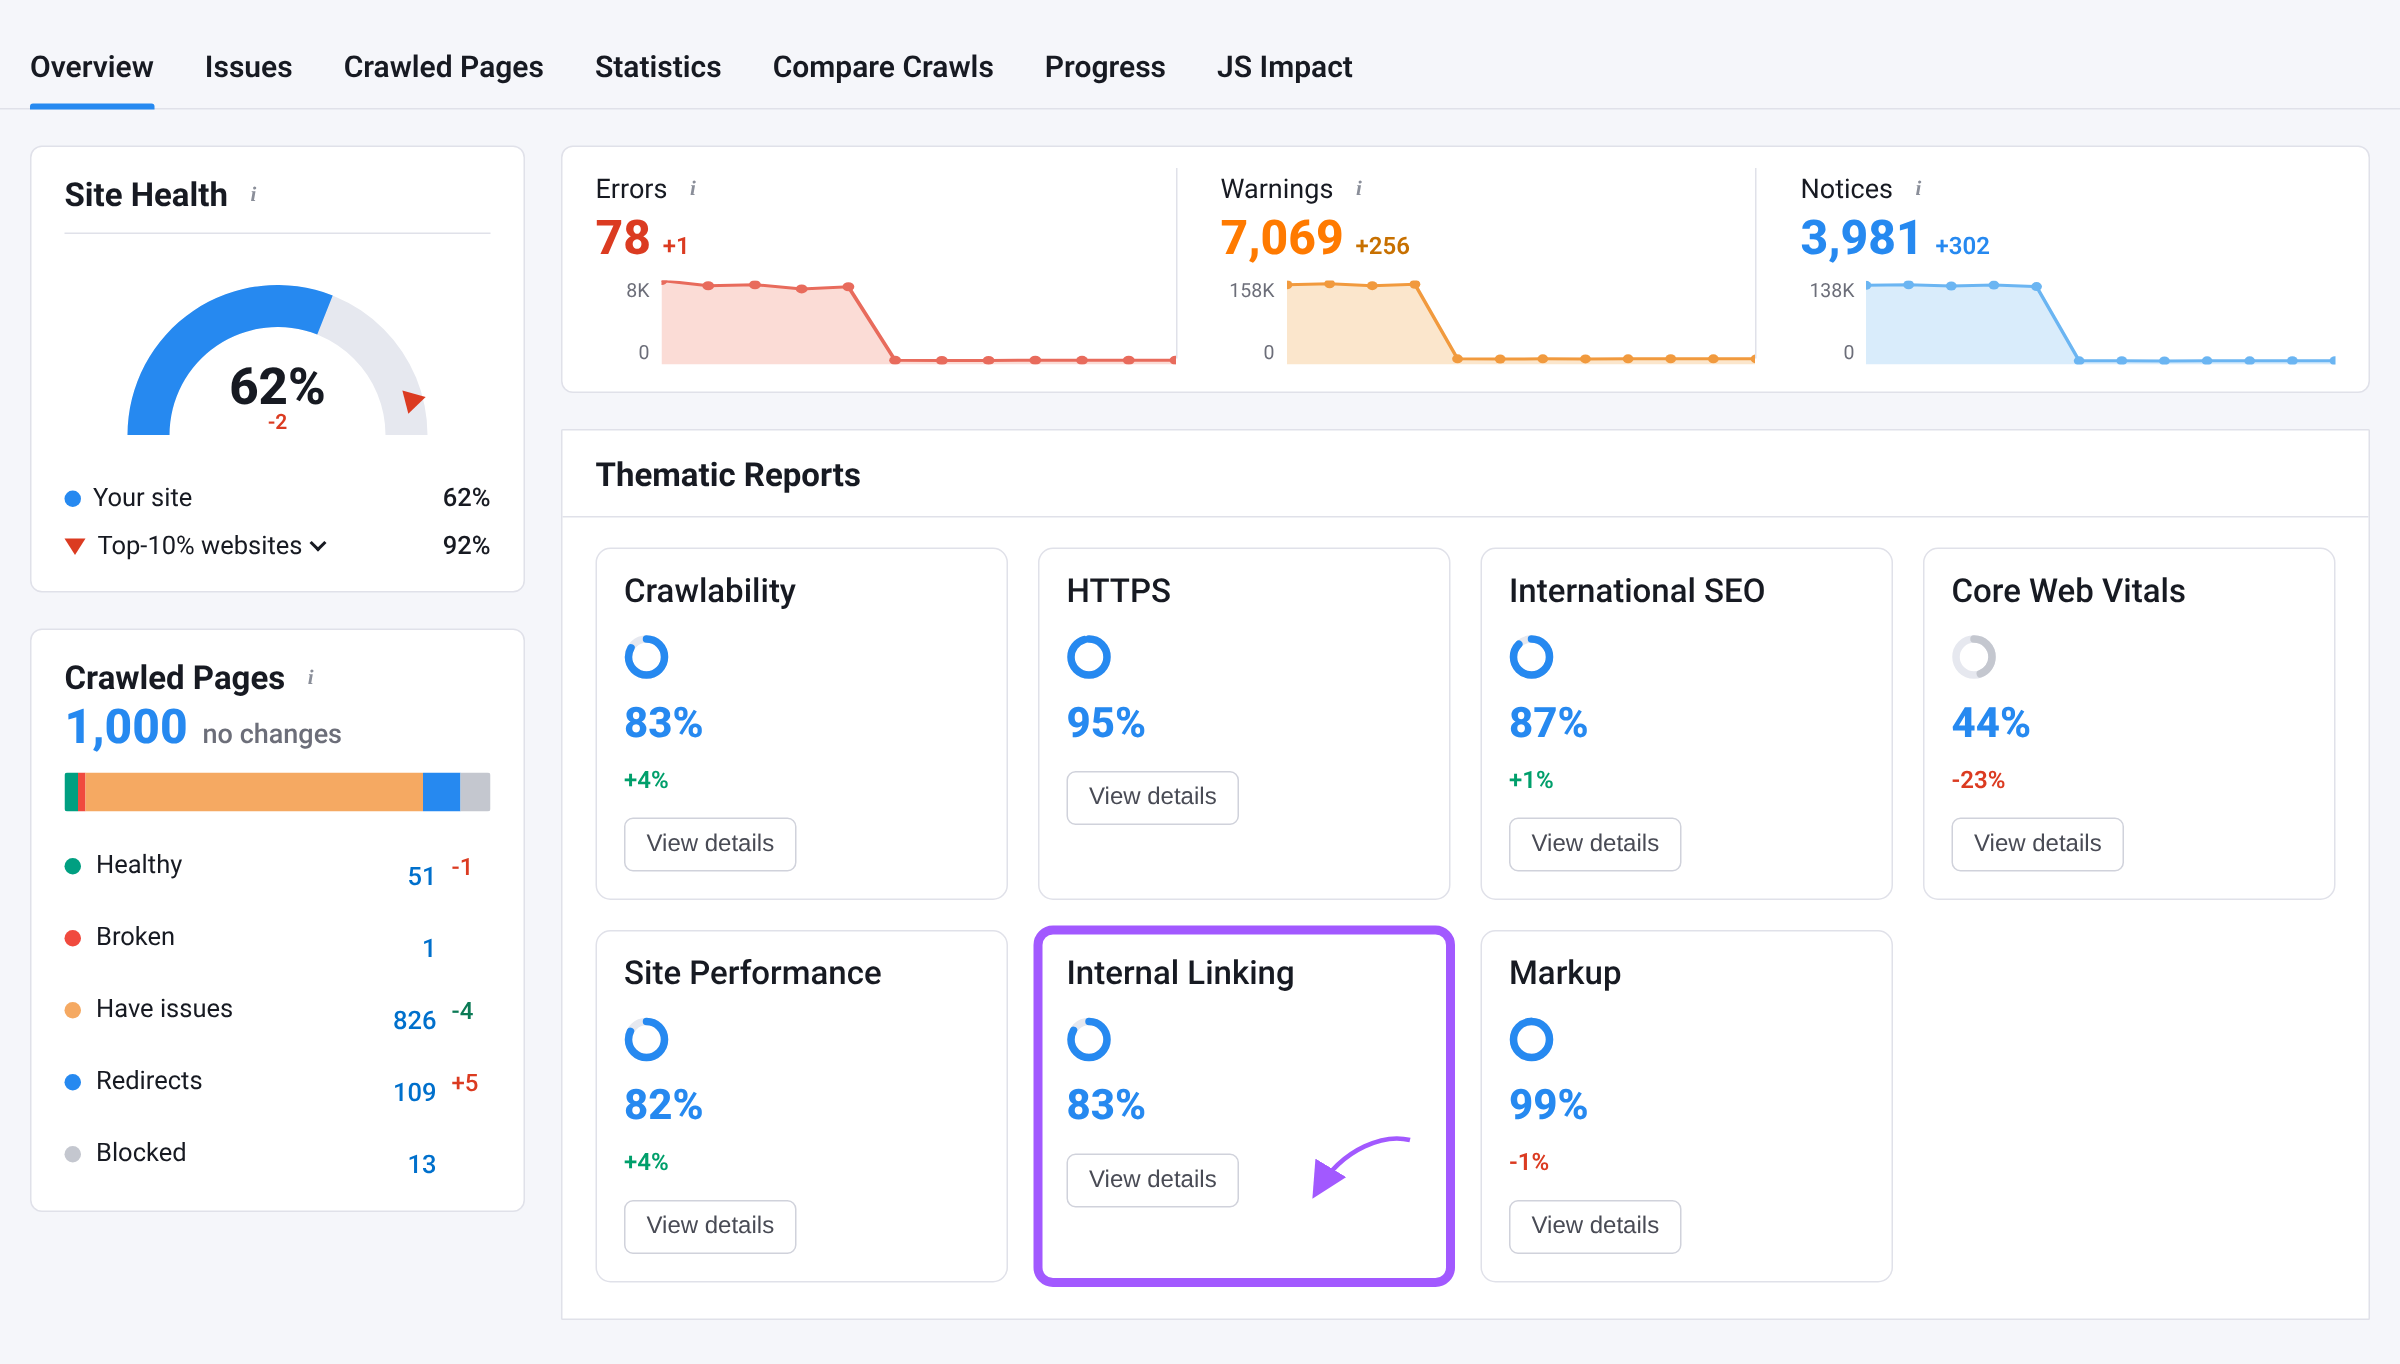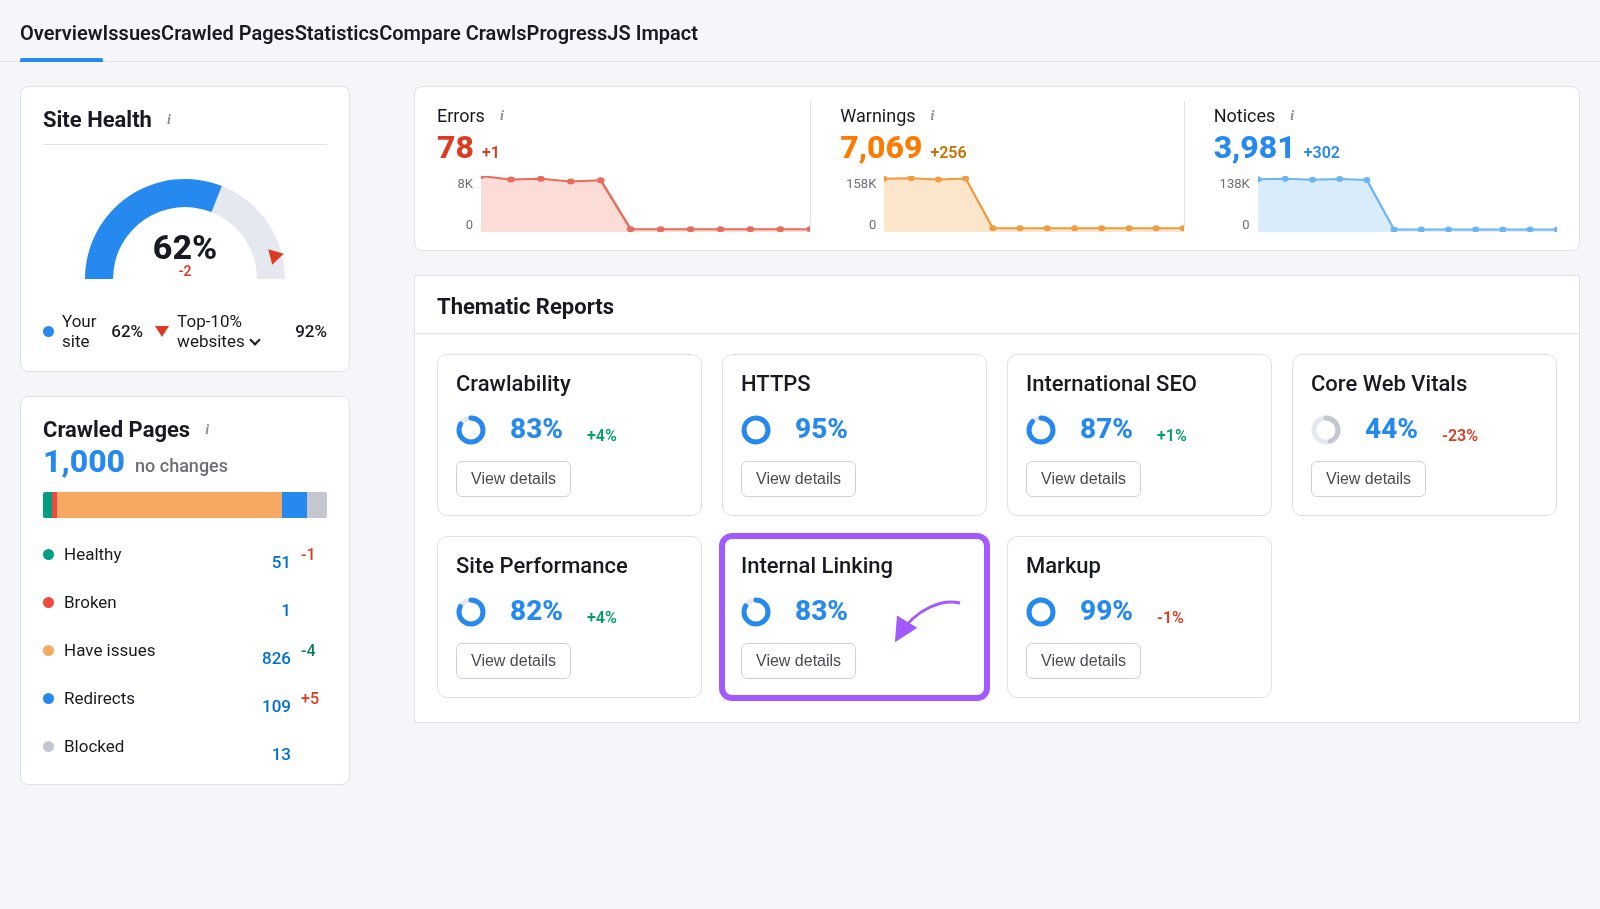--- a/index.html
+++ b/index.html
@@ -20,21 +20,22 @@
     margin: 0;
     font-family: -apple-system, BlinkMacSystemFont, "Segoe UI", Roboto, Helvetica, Arial, sans-serif;
     background: var(--bg);
     color: var(--text-dark);
     font-size: 15px;
   }
 
   
   .tabs {
     display: flex;
-    padding: 21px 20px 0 20px;
+    gap: 34px;
+    padding: 32px 20px 0 20px;
     border-bottom: 1px solid var(--border);
     background: var(--bg);
   }
   .tab {
     padding-bottom: 16px;
     font-size: 20px;
     font-weight: 600;
     color: var(--text-dark);
     cursor: pointer;
     position: relative;
@@ -50,21 +51,21 @@
 
   
   .layout {
     display: grid;
     grid-template-columns: 330px 1fr;
     gap: 24px;
     padding: 24px 20px 28px 20px;
     align-items: start;
   }
   .col-left { display: flex; flex-direction: column; gap: 24px; }
-  .col-right { display: flex; flex-direction: column; gap: 24px; margin-left: 40px; }
+  .col-right { display: flex; flex-direction: column; gap: 24px; }
 
   .card {
     background: var(--card-bg);
     border: 1px solid var(--border);
     border-radius: 8px;
     padding: 20px 22px;
   }
 
   
   .card-title {
@@ -99,21 +100,21 @@
   }
   .gauge-change {
     position: absolute;
     left: 0; right: 0;
     top: 104px;
     font-size: 14px;
     color: var(--red);
     font-weight: 600;
   }
 
-  .legend { margin-top: 22px; display: flex; flex-direction: row; gap: 12px; }
+  .legend { margin-top: 22px; display: flex; flex-direction: column; gap: 12px; }
   .legend-row { display: flex; align-items: center; gap: 8px; font-size: 17px; }
   .legend-row .lbl { flex: 1; }
   .bullet { width: 11px; height: 11px; border-radius: 50%; }
   .caret-down {
     width: 0; height: 0;
     border-left: 7px solid transparent;
     border-right: 7px solid transparent;
     border-top: 11px solid var(--red);
   }
   .chevron-down-icon {
@@ -199,22 +200,22 @@
     border-radius: 10px;
     padding: 16px 18px 18px;
     display: flex;
     flex-direction: column;
     gap: 16px;
     position: relative;
   }
   .report.highlight { outline: 6px solid #a259ff; outline-offset: -3px; }
   .report-title { font-size: 22px; font-weight: 500; color: var(--text-dark); }
   .report-score {
-    display: flex; align-items: flex-end; gap: 24px;
-    font-size: 28px; font-weight: 800; color: var(--blue);
+    display: flex; align-items: flex-start; gap: 12px;
+    font-size: 28px; font-weight: 800; color: var(--blue); flex-direction: column;
   }
   .donut { width: 30px; height: 30px; flex-shrink: 0; }
   .report-score .change { font-size: 16px; font-weight: 600; }
   .change.pos { color: #009f6b; }
   .change.neg { color: var(--red); }
 
   .view-btn {
     align-self: flex-start;
     background: #ffffff;
     border: 1px solid #d0d2db;

